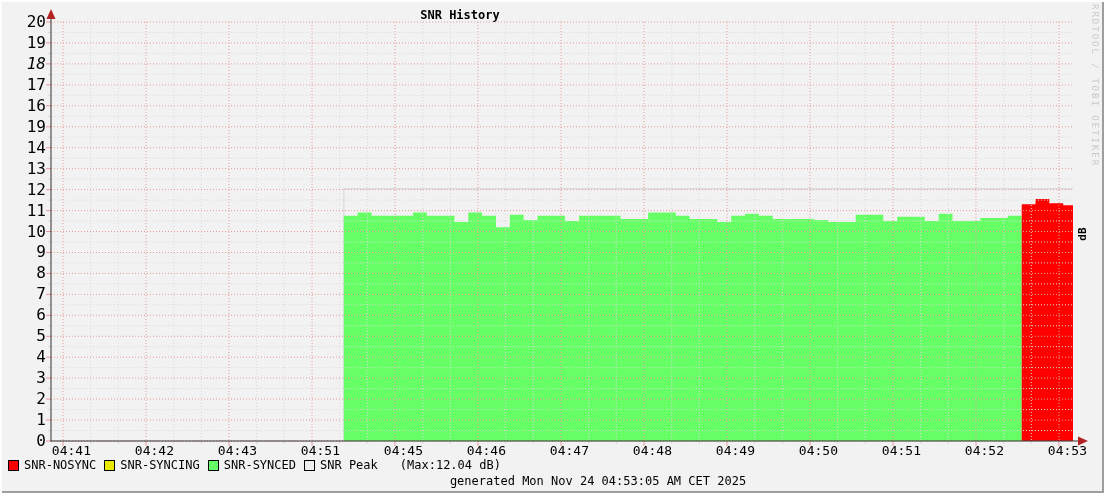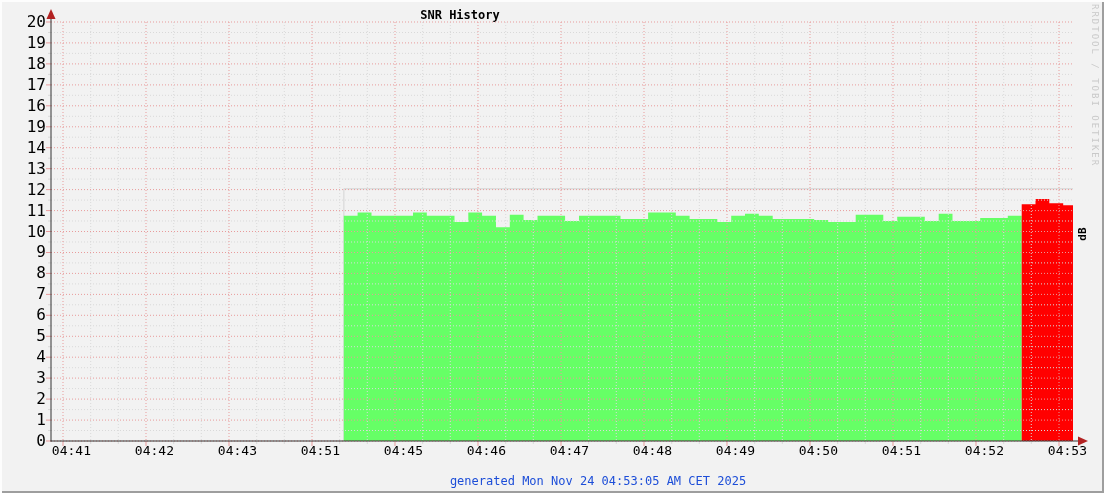--- a/index.html
+++ b/index.html
@@ -30,21 +30,21 @@
   }
   .legend-item{display:flex;align-items:center;margin-right:8px;}
   .swatch{
     display:inline-block;width:9px;height:9px;border:1px solid #000;
     margin-right:5px;flex:0 0 auto;
   }
   .max-label{margin-left:14px;}
   .footer{
     position:absolute;top:474px;left:0;width:1104px;text-align:center;
     padding-left:92px;box-sizing:border-box;
-    font-size:12px;color:#1d4ed8;
+    font-size:12px;color:#000000;
   }
   .watermark{
     position:absolute;top:4px;right:4px;
     writing-mode:vertical-rl;
     font-size:9px;letter-spacing:2px;color:#c9c9c9;
   }
   .right-axis-label{
     position:absolute;left:1064px;top:218px;width:36px;height:32px;
     display:flex;align-items:center;justify-content:center;
     transform:rotate(-90deg);
@@ -234,35 +234,55 @@
       <div class="ylab" style="top: 267.4px;">8</div>
       <div class="ylab" style="top: 246.45px;">9</div>
       <div class="ylab" style="top: 225.5px;">10</div>
       <div class="ylab" style="top: 204.55px;">11</div>
       <div class="ylab" style="top: 183.6px;">12</div>
       <div class="ylab" style="top: 162.65px;">13</div>
       <div class="ylab" style="top: 141.7px;">14</div>
       <div class="ylab" style="top: 120.75px;">19</div>
       <div class="ylab" style="top: 99.8px;">16</div>
       <div class="ylab" style="top: 78.85px;">17</div>
-      <div class="ylab" style="top: 57.9px;">18</div>
+      <div class="ylab" style="top: 57.9px; font-style: italic;">18</div>
       <div class="ylab" style="top: 36.95px;">19</div>
       <div class="ylab" style="top: 16px;">20</div>
     </div>
   <div id="xlabels">
       <div class="xlab" style="left: 35px;">04:41</div>
       <div class="xlab" style="left: 118px;">04:42</div>
       <div class="xlab" style="left: 201px;">04:43</div>
       <div class="xlab" style="left: 284px;">04:51</div>
       <div class="xlab" style="left: 367px;">04:45</div>
       <div class="xlab" style="left: 450px;">04:46</div>
       <div class="xlab" style="left: 533px;">04:47</div>
       <div class="xlab" style="left: 616px;">04:48</div>
       <div class="xlab" style="left: 699px;">04:49</div>
       <div class="xlab" style="left: 782px;">04:50</div>
       <div class="xlab" style="left: 865px;">04:51</div>
       <div class="xlab" style="left: 948px;">04:52</div>
       <div class="xlab" style="left: 1031px;">04:53</div>
     </div>
+  <div class="legend" id="legend">
+
+  <span class="legend-item">
+        <span class="swatch" style="background: rgb(255, 0, 0);"></span>
+        <span>SNR-NOSYNC</span>
+      </span>
+      <span class="legend-item">
+        <span class="swatch" style="background: rgb(232, 232, 0);"></span>
+        <span>SNR-SYNCING</span>
+      </span>
+      <span class="legend-item">
+        <span class="swatch" style="background: rgb(102, 255, 102);"></span>
+        <span>SNR-SYNCED</span>
+      </span>
+      <span class="legend-item">
+        <span class="swatch" style="background: rgb(240, 240, 240);"></span>
+        <span>SNR Peak</span>
+      </span>
+      <span class="max-label">(Max:12.04 dB)</span>
+    </div>
   <div class="footer">generated Mon Nov 24 04:53:05 AM CET 2025</div>
   <div class="watermark">RRDTOOL / TOBI OETIKER</div>
   <div class="right-axis-label">dB</div>
 </div>
 
 </body></html>

